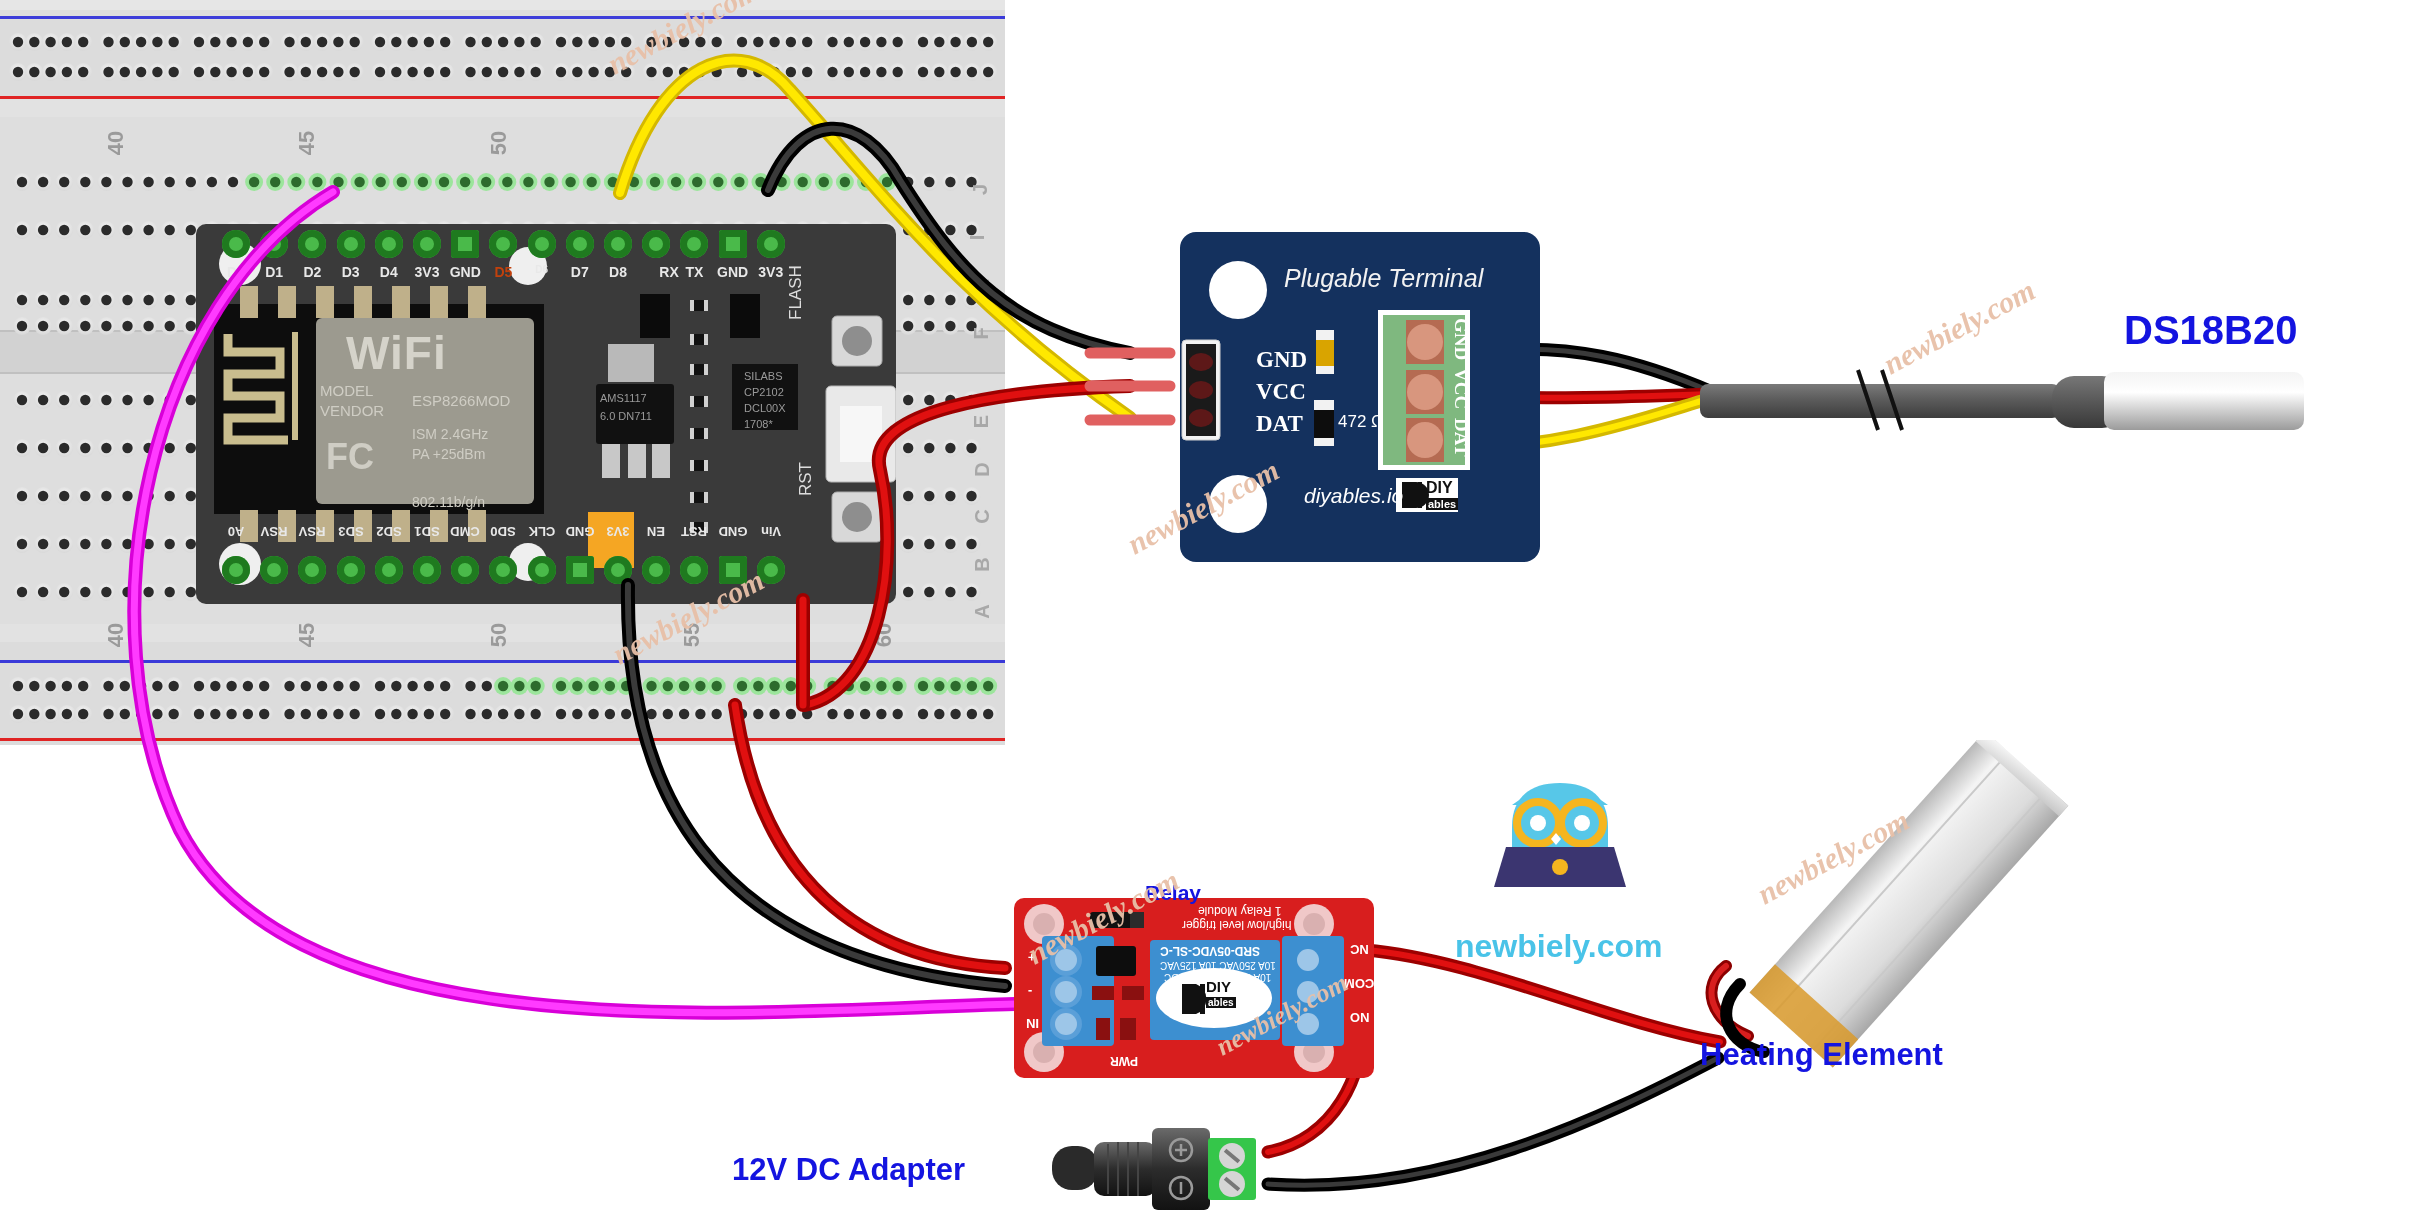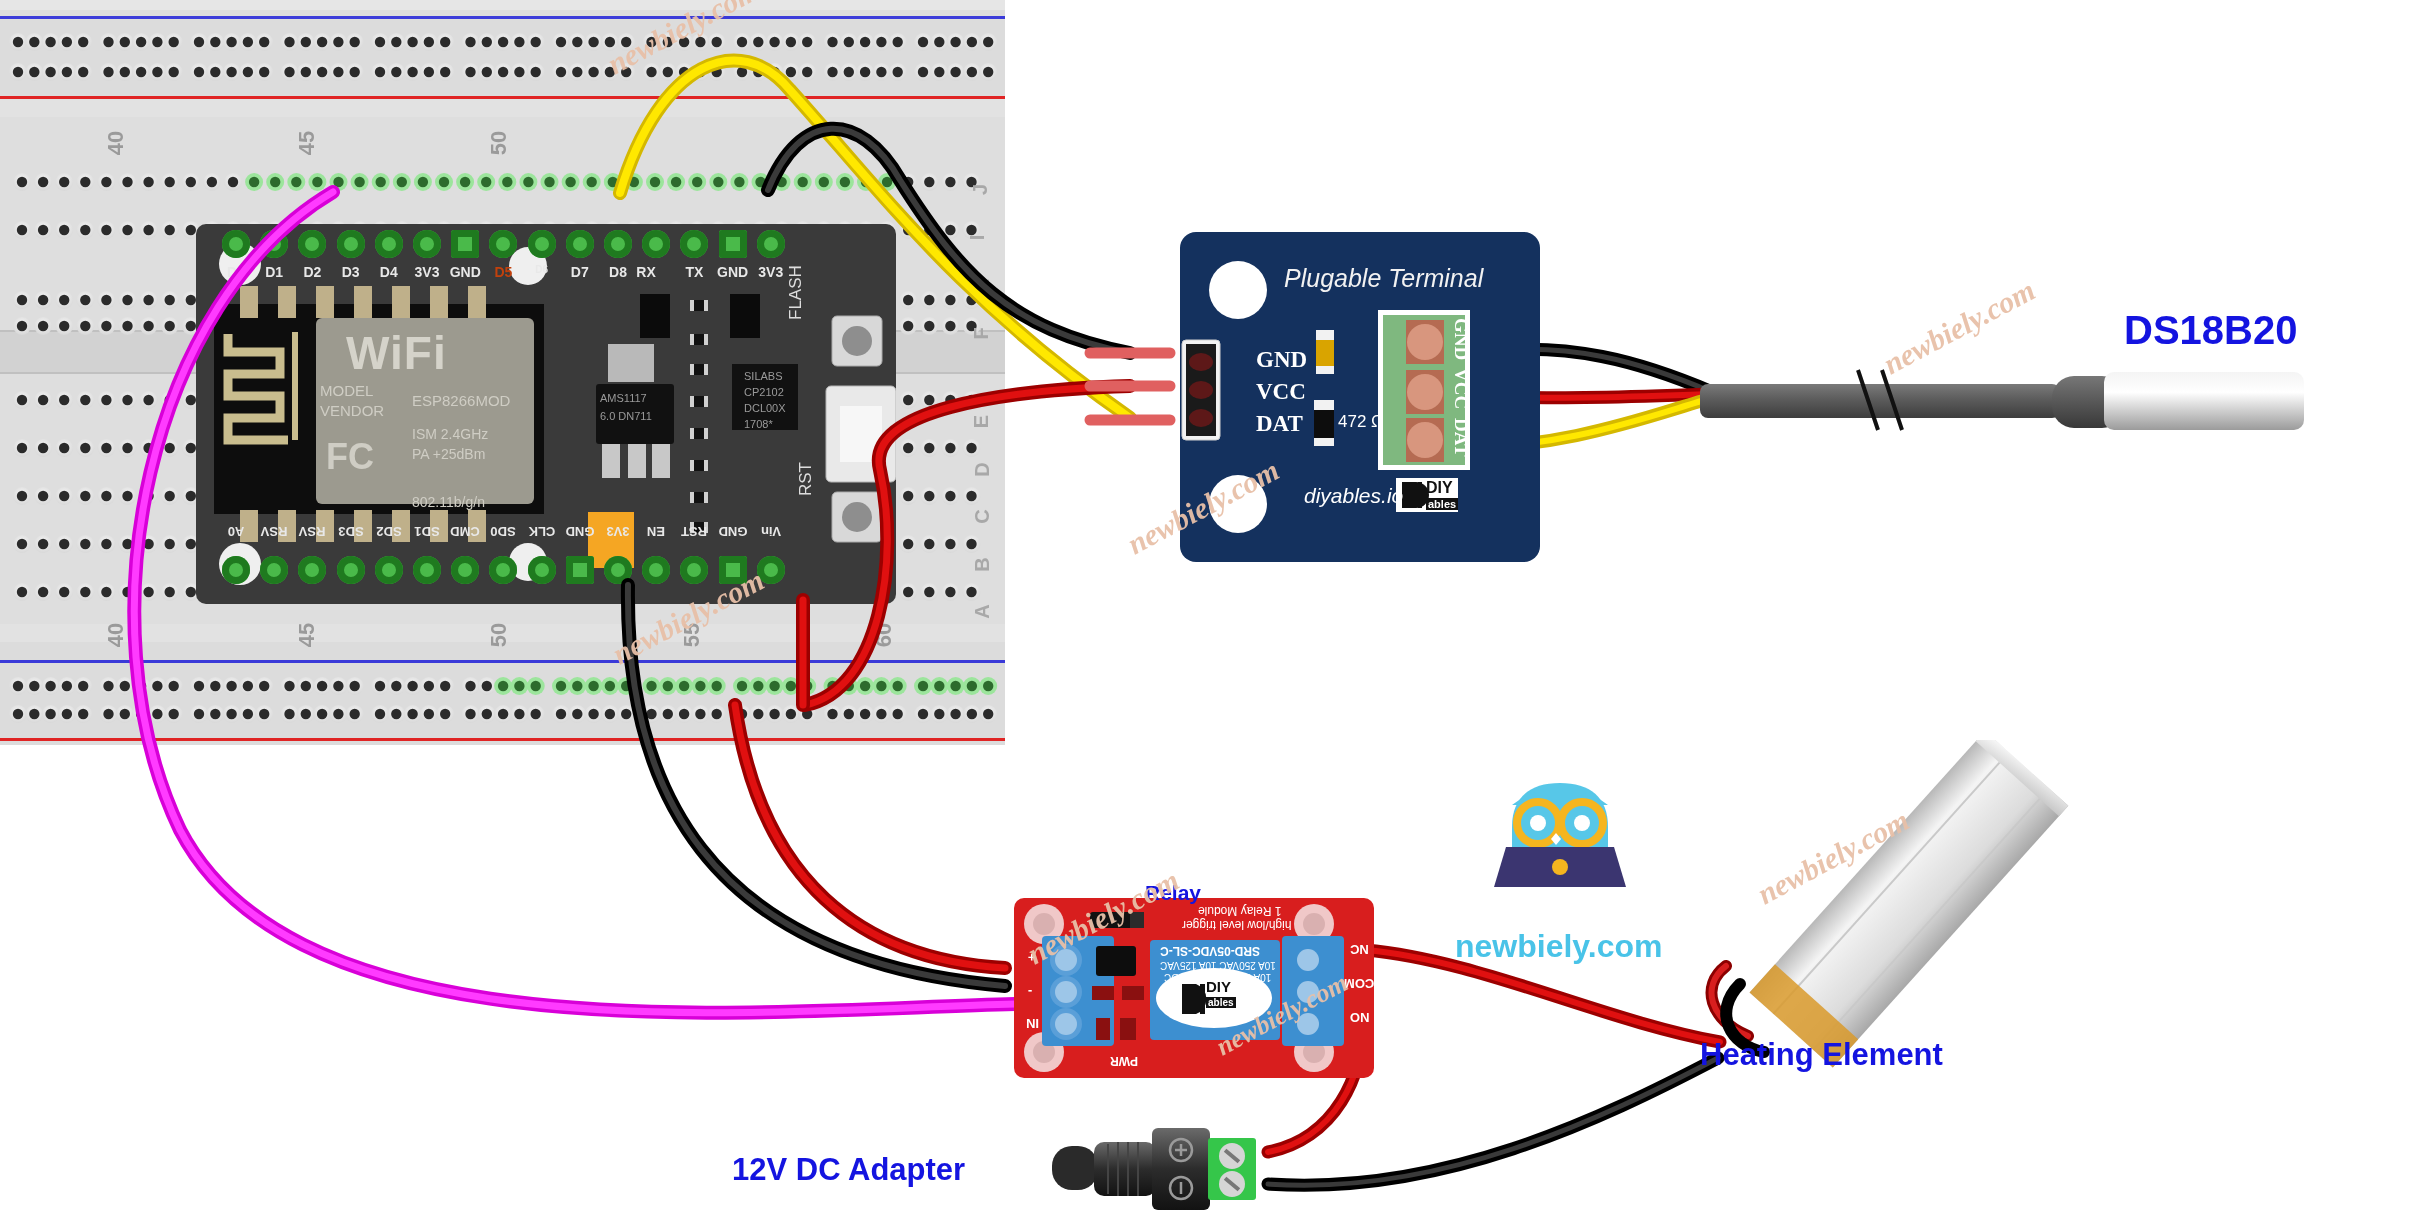--- a/index.html
+++ b/index.html
@@ -823,21 +823,21 @@
     <div class="abs" style="left: 247.2px; top: 40px; width: 44px; text-align: center; color: rgb(232, 232, 232); font-size: 14px; font-weight: bold;">GND</div>
     <div class="abs" style="left: 293.4px; top: 6px; width: 28px; height: 28px; background: rgb(74, 186, 74); border-radius: 50%; box-shadow: rgb(31, 122, 31) 0px 0px 0px 7px inset;"></div>
     <div class="abs" style="left: 285.4px; top: 40px; width: 44px; text-align: center; color: #c2410c; font-size: 14px; font-weight: bold;">D5</div>
     <div class="abs" style="left: 331.6px; top: 6px; width: 28px; height: 28px; background: rgb(74, 186, 74); border-radius: 50%; box-shadow: rgb(31, 122, 31) 0px 0px 0px 7px inset;"></div>
     <div class="abs" style="left: 323.6px; top: 40px; width: 44px; text-align: center; color: rgb(232, 232, 232); font-size: 10px; font-weight: bold;">D6</div>
     <div class="abs" style="left: 369.8px; top: 6px; width: 28px; height: 28px; background: rgb(74, 186, 74); border-radius: 50%; box-shadow: rgb(31, 122, 31) 0px 0px 0px 7px inset;"></div>
     <div class="abs" style="left: 361.8px; top: 40px; width: 44px; text-align: center; color: rgb(232, 232, 232); font-size: 14px; font-weight: bold;">D7</div>
     <div class="abs" style="left: 408px; top: 6px; width: 28px; height: 28px; background: rgb(74, 186, 74); border-radius: 50%; box-shadow: rgb(31, 122, 31) 0px 0px 0px 7px inset;"></div>
     <div class="abs" style="left: 400px; top: 40px; width: 44px; text-align: center; color: rgb(232, 232, 232); font-size: 14px; font-weight: bold;">D8</div>
     <div class="abs" style="left: 446.2px; top: 6px; width: 28px; height: 28px; background: rgb(74, 186, 74); border-radius: 50%; box-shadow: rgb(31, 122, 31) 0px 0px 0px 7px inset;"></div>
-    <div class="abs" style="left: 428px; top: 40px; width: 44px; text-align: center; color: rgb(232, 232, 232); font-size: 14px; font-weight: bold;">RX</div>
+    <div class="abs" style="left: 451px; top: 40px; width: 44px; text-align: center; color: rgb(232, 232, 232); font-size: 14px; font-weight: bold;">RX</div>
     <div class="abs" style="left: 484.4px; top: 6px; width: 28px; height: 28px; background: rgb(74, 186, 74); border-radius: 50%; box-shadow: rgb(31, 122, 31) 0px 0px 0px 7px inset;"></div>
     <div class="abs" style="left: 476.4px; top: 40px; width: 44px; text-align: center; color: rgb(232, 232, 232); font-size: 14px; font-weight: bold;">TX</div>
     <div class="abs" style="left: 522.6px; top: 6px; width: 28px; height: 28px; background: rgb(74, 186, 74); border-radius: 3px; box-shadow: rgb(31, 122, 31) 0px 0px 0px 7px inset;"></div>
     <div class="abs" style="left: 514.6px; top: 40px; width: 44px; text-align: center; color: rgb(232, 232, 232); font-size: 14px; font-weight: bold;">GND</div>
     <div class="abs" style="left: 560.8px; top: 6px; width: 28px; height: 28px; background: rgb(74, 186, 74); border-radius: 50%; box-shadow: rgb(31, 122, 31) 0px 0px 0px 7px inset;"></div>
     <div class="abs" style="left: 552.8px; top: 40px; width: 44px; text-align: center; color: rgb(232, 232, 232); font-size: 14px; font-weight: bold;">3V3</div>
   </div>
 
 <div class="abs" style="left:196px;top:504px;width:700px;height:100px;" id="botHeader">
     <div class="abs" style="left: 26px; top: 52px; width: 28px; height: 28px; background: rgb(74, 186, 74); border-radius: 50%; box-shadow: rgb(31, 122, 31) 0px 0px 0px 7px inset;"></div>

